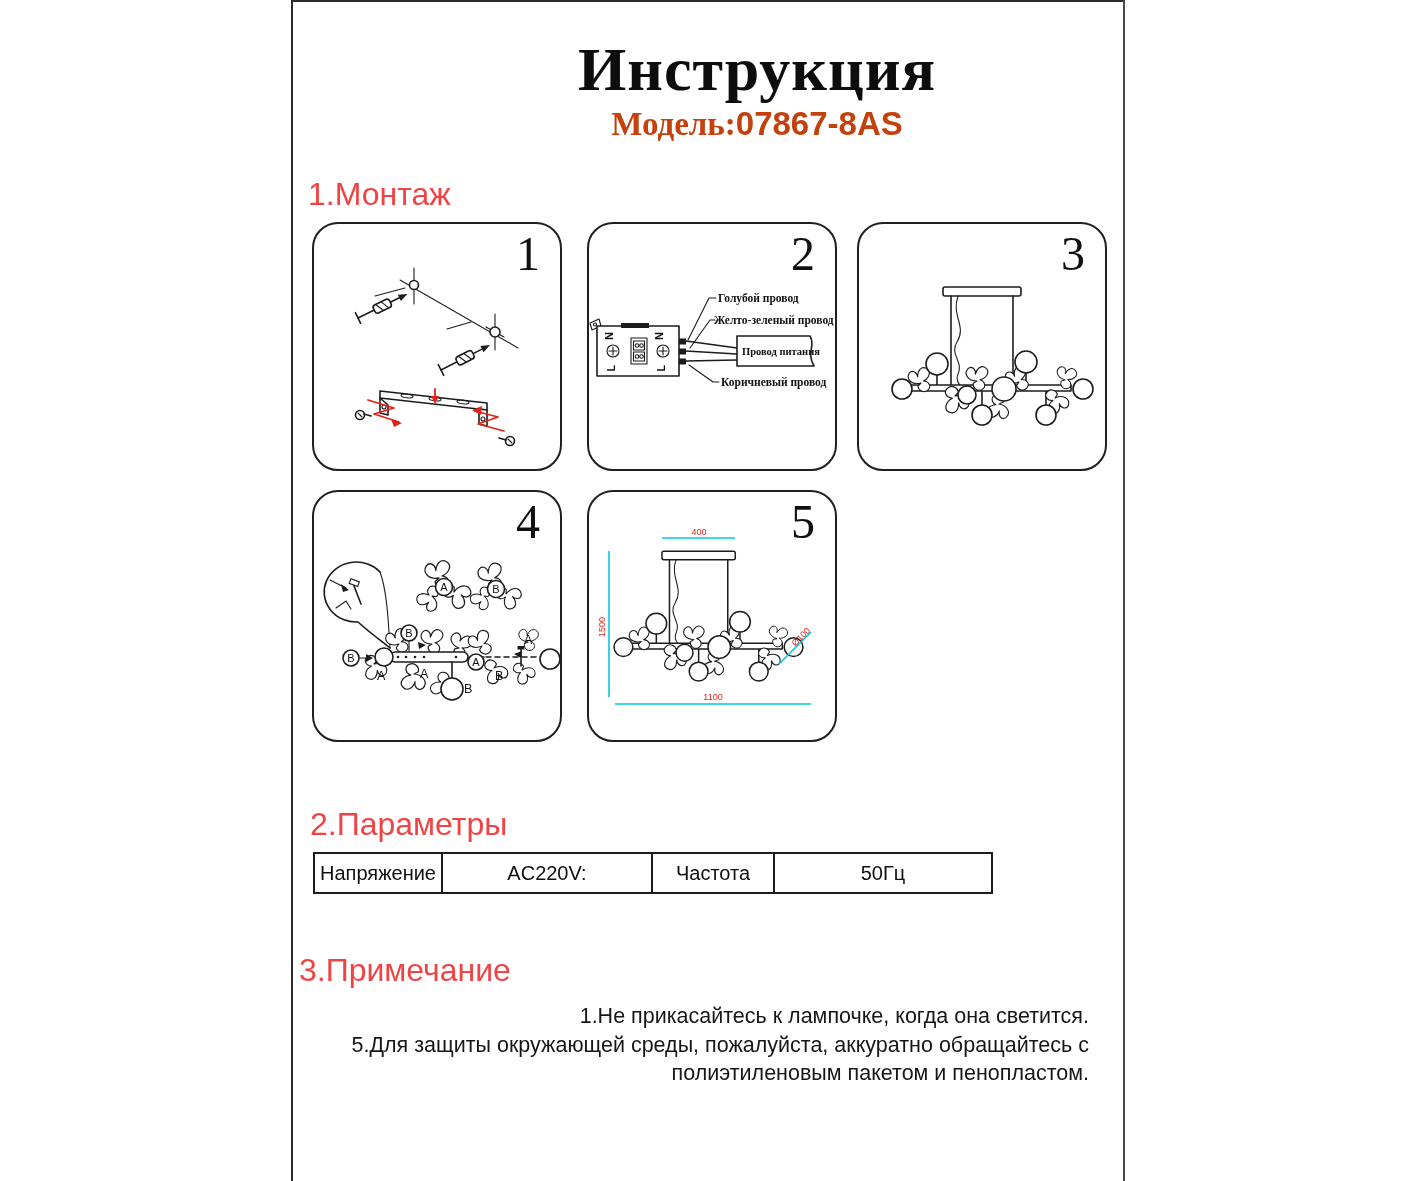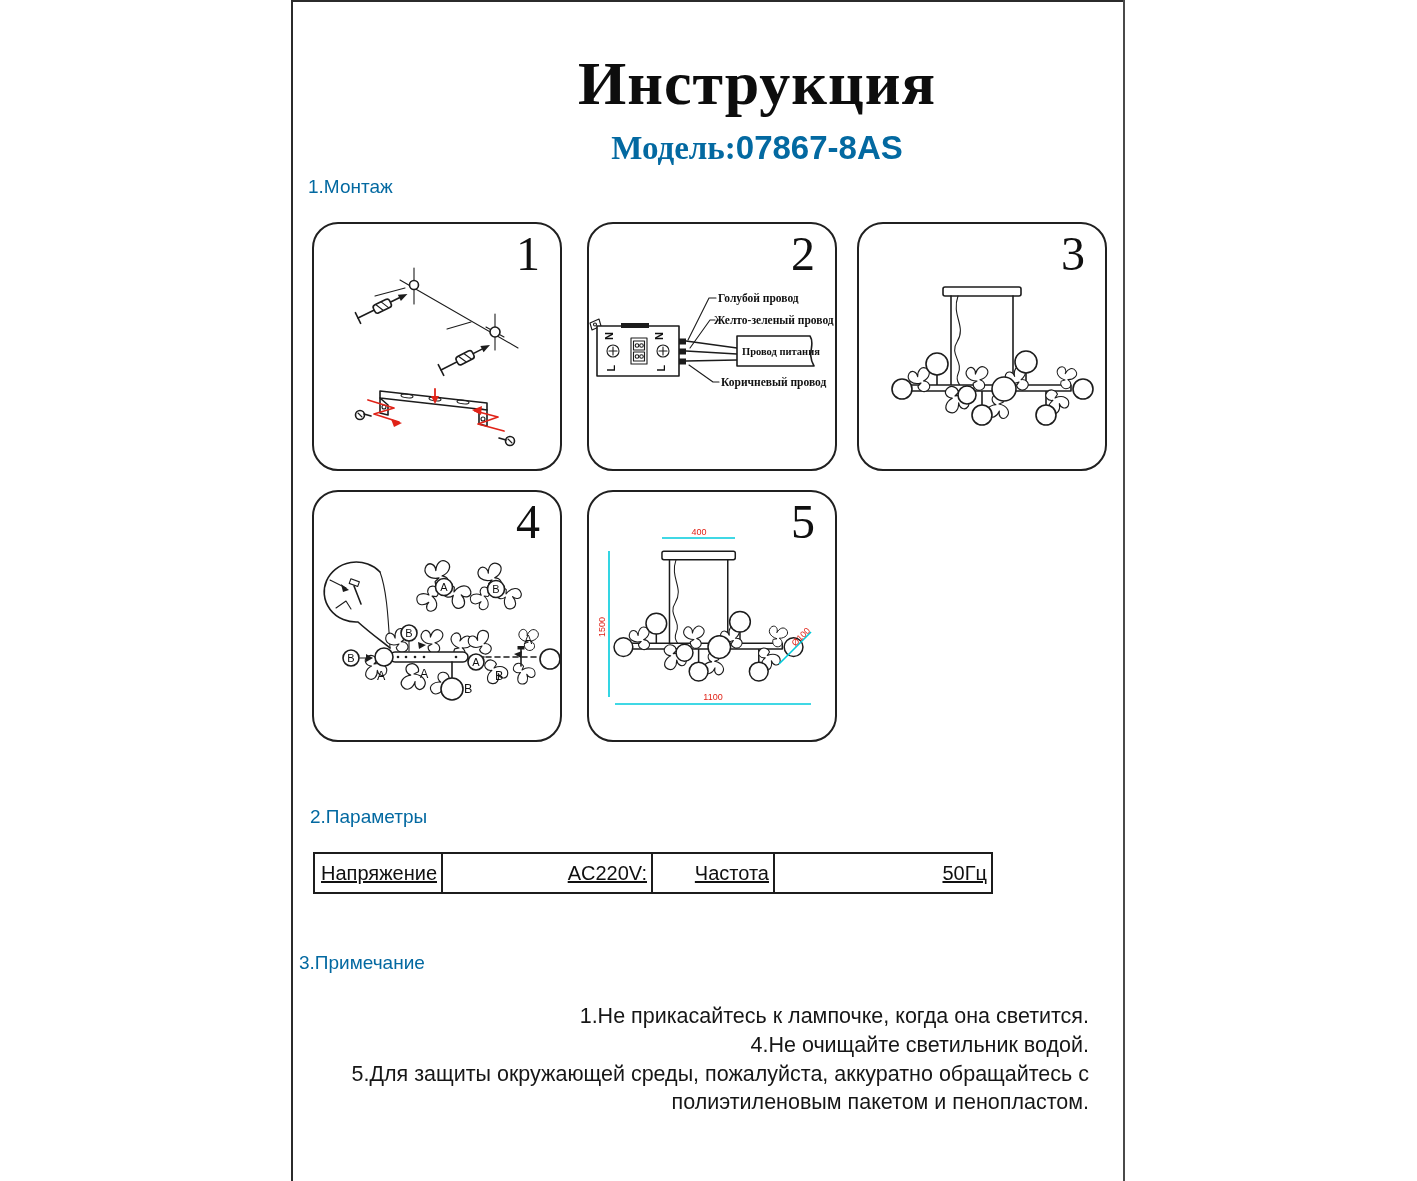--- a/index.html
+++ b/index.html
@@ -3,46 +3,46 @@
 <meta charset="utf-8">
 <style>
   html,body{margin:0;padding:0;background:#ffffff;}
   #page{position:relative;width:1417px;height:1181px;background:#fff;color:#141414;
         font-family:"Liberation Sans",sans-serif;overflow:hidden;}
   .frame-left{position:absolute;left:291px;top:0;width:2px;height:1181px;background:#2b2b2b;}
   .frame-top{position:absolute;left:291px;top:0;width:833px;height:2px;background:#2b2b2b;}
   .frame-right{position:absolute;left:1123px;top:0;width:2px;height:1181px;background:#4a4a4a;}
 
   .titlewrap{position:absolute;left:292px;top:38px;width:930px;text-align:center;}
-  .doc-title{margin:14px;font-family:"Liberation Serif",serif;font-weight:700;font-size:62px;
+  .doc-title{margin:0;font-family:"Liberation Serif",serif;font-weight:700;font-size:62px;
              line-height:1.02;letter-spacing:1px;color:#0d0d0d;}
-  .doc-subtitle{margin:4px 0 0 0;font-size:33px;font-weight:700;color:#0369a1;}
+  .doc-subtitle{margin:4px 0 0 0;font-size:33px;font-weight:700;color:#c2410c;}
   .doc-subtitle .ml{font-family:"Liberation Serif",serif;}
   .doc-subtitle .mv{font-family:"Liberation Sans",sans-serif;}
 
-  .sec-heading{position:absolute;font-size:19px;color:#0369a1;}
+  .sec-heading{position:absolute;font-size:32px;color:#ef4444;}
   #sec-montage{left:308px;top:176px;}
   #sec-params{left:310px;top:806px;}
   #sec-notes{left:299px;top:952px;}
 
   .panel{position:absolute;width:250px;height:249px;border:2px solid #202020;border-radius:26px;
          background:#fff;box-sizing:border-box;}
   #panel-1{left:312px;top:222px;}
   #panel-2{left:587px;top:222px;}
   #panel-3{left:857px;top:222px;}
   #panel-4{left:312px;top:490px;height:252px;}
   #panel-5{left:587px;top:490px;height:252px;}
   .panel .num{position:absolute;top:6px;right:20px;font-family:"Liberation Serif",serif;
               font-size:48px;line-height:1;color:#101010;}
   .panel svg{position:absolute;left:0;top:0;}
 
   table#params-table{position:absolute;left:313px;top:852px;border-collapse:collapse;
                      font-size:20px;color:#101010;table-layout:fixed;}
-  #params-table td{border:2px solid #1c1c1c;height:38px;text-align:right;padding:0 4px;
-                   background:#fff;white-space:nowrap;text-decoration:underline;}
+  #params-table td{border:2px solid #1c1c1c;height:38px;text-align:center;padding:0 4px;
+                   background:#fff;white-space:nowrap;}
 
   .notes{position:absolute;left:299px;top:1002px;width:790px;font-size:21.5px;
          line-height:28px;color:#161616;}
   .notes div{margin:0 0 1px 0;text-align:right;}
 
   
   svg .ink{stroke:#1c1c1c;stroke-width:1.6;fill:none;stroke-linecap:round;stroke-linejoin:round;}
   svg .thin{stroke-width:1.1;}
   svg .wf{fill:#ffffff;}
   svg .inkf{fill:#1c1c1c;stroke:none;}
@@ -324,16 +324,15 @@
       <td>Частота</td>
       <td>50Гц</td>
     </tr>
   </tbody>
     </table>
 
   <div class="sec-heading" id="sec-notes">3.Примечание</div>
 
   <div class="notes">
     <div>1.Не прикасайтесь к лампочке, когда она светится.</div>
-    <div>4.Не очищайте светильник водой.</div>
     <div>5.Для защиты окружающей среды, пожалуйста, аккуратно обращайтесь с полиэтиленовым пакетом и пенопластом.</div>
   </div>
 </div>
 
 </body></html>

